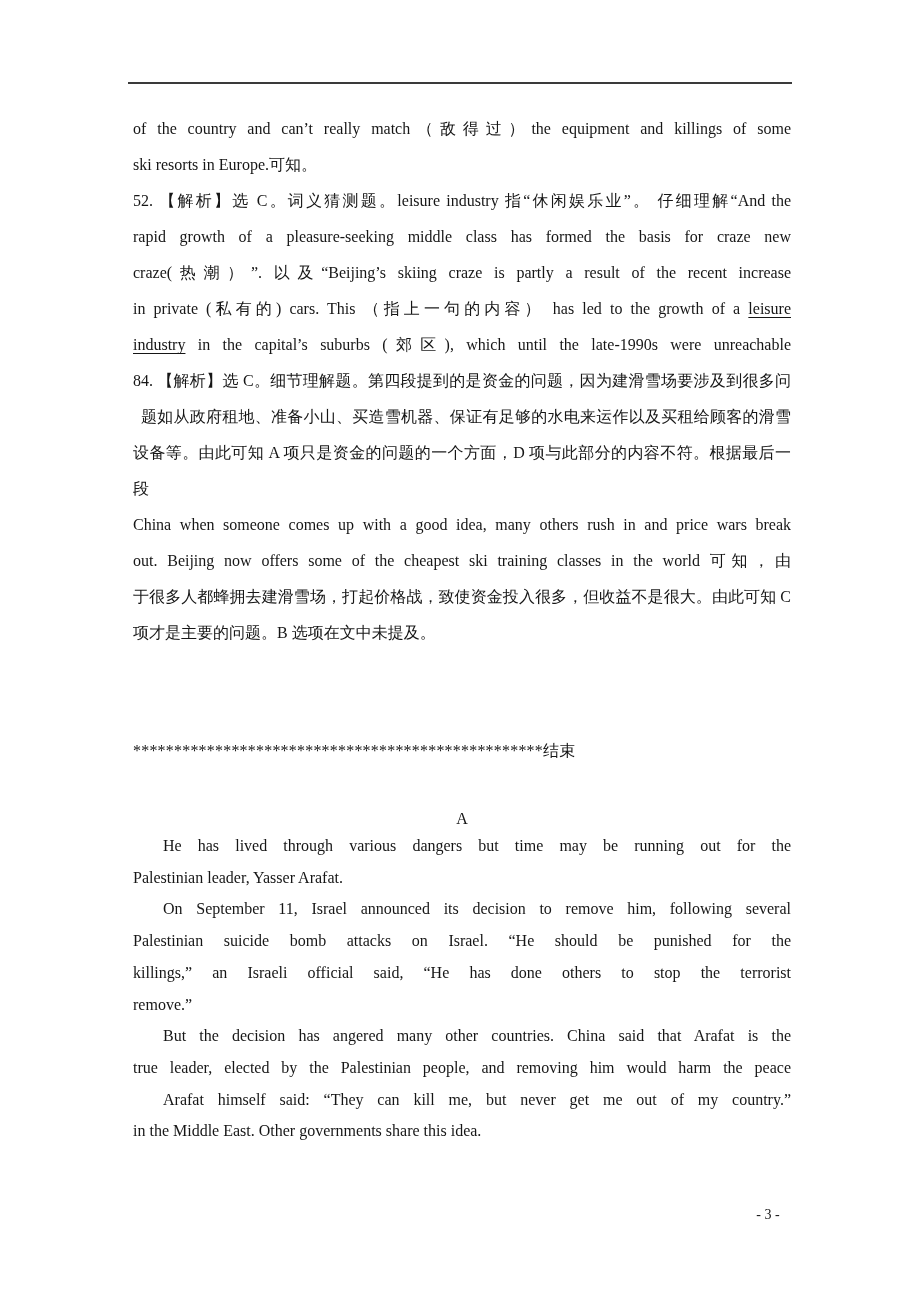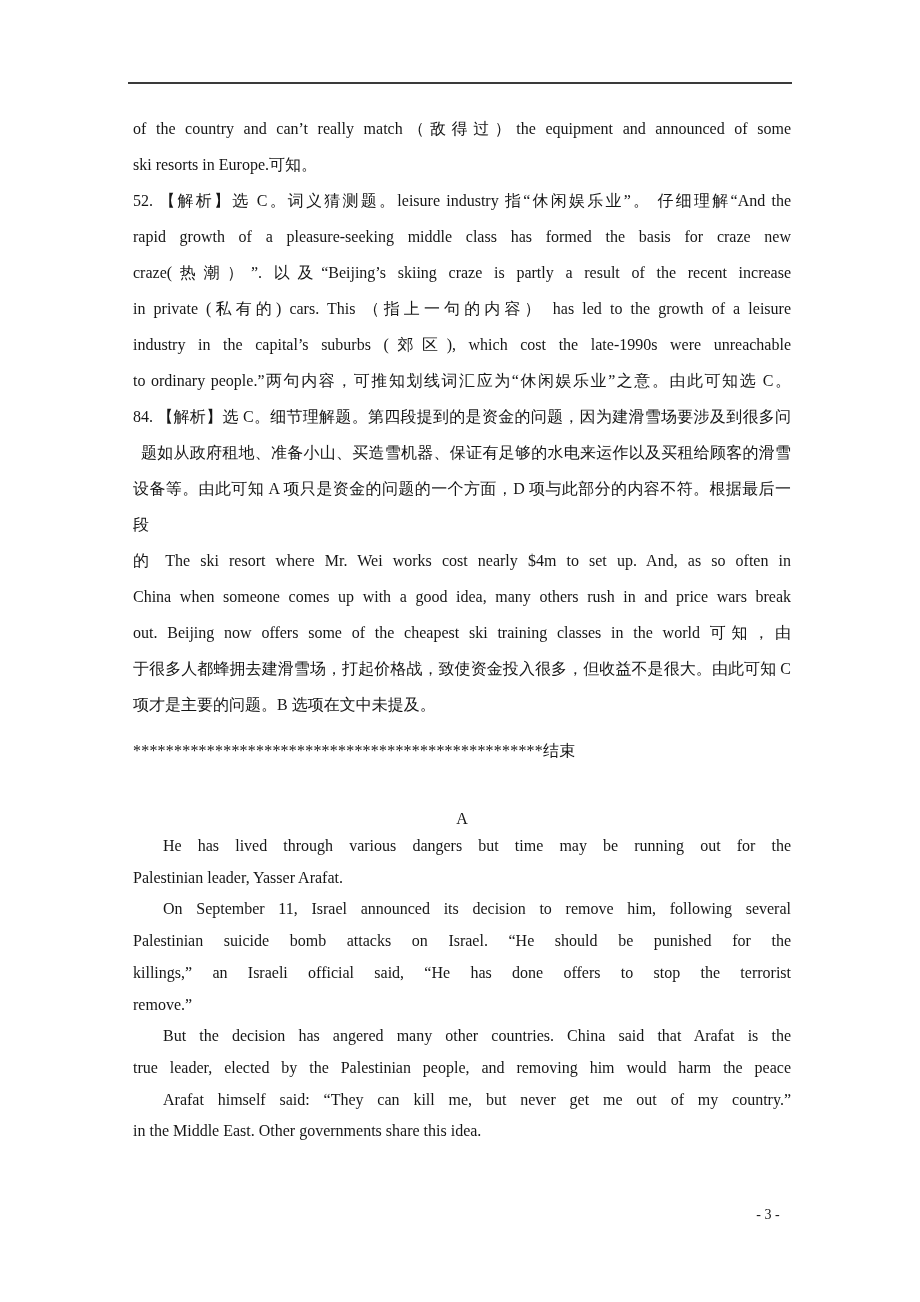--- a/index.html
+++ b/index.html
@@ -42,72 +42,70 @@
     text-justify: inter-word;
   }
   
   .jc {
     text-align: justify;
     text-align-last: justify;
     text-justify: inter-character;
     margin-left: 8px;
   }
   .ind { text-indent: 30px; }
-  .u { text-underline-offset: 3px; }
+  .u { text-decoration: underline; text-underline-offset: 3px; }
   .footer {
     position: absolute;
     left: 738px;
     top: 1205px;
     width: 60px;
     text-align: center;
     font-size: 14px;
     line-height: 20px;
   }
 </style>
 </head>
 <body>
 
 <div class="page">
 
   <div class="rule"></div>
 
   <div class="col sec1">
-    <div class="ln j">of the country and can’t really match（敌得过）the equipment and announced of some</div>
+    <div class="ln j">of the country and can’t really match（敌得过）the equipment and killings of some</div>
     <div class="ln">ski resorts in Europe.可知。</div>
 
     <div class="ln j">52. 【解析】选 C。词义猜测题。leisure industry 指“休闲娱乐业”。 仔细理解“And the</div>
     <div class="ln j">rapid growth of a pleasure-seeking middle class has formed the basis for craze new</div>
     <div class="ln j">craze(热潮）”. 以及“Beijing’s skiing craze is partly a result of the recent increase</div>
     <div class="ln j"><span>in private (私有的) cars. This （指上一句的内容） has led to the growth of a </span><span class="u">leisure</span></div>
-    <div class="ln j"><span class="u">industry</span><span> in the capital’s suburbs (郊区), which cost the late-1990s were unreachable</span></div>
-    <div class="ln j">to ordinary people.”两句内容，可推知划线词汇应为“休闲娱乐业”之意。由此可知选 C。</div>
+    <div class="ln j"><span class="u">industry</span><span> in the capital’s suburbs (郊区), which until the late-1990s were unreachable</span></div>
 
     <div class="ln j">84. 【解析】选 C。细节理解题。第四段提到的是资金的问题，因为建滑雪场要涉及到很多问</div>
     <div class="ln jc">题如从政府租地、准备小山、买造雪机器、保证有足够的水电来运作以及买租给顾客的滑雪</div>
     <div class="ln j">设备等。由此可知 A 项只是资金的问题的一个方面，D 项与此部分的内容不符。根据最后一段</div>
-    <div class="ln j">的 The ski resort where Mr. Wei works cost nearly $4m to set up. And, as so often in</div>
     <div class="ln j">China when someone comes up with a good idea, many others rush in and price wars break</div>
     <div class="ln j">out. Beijing now offers some of the cheapest ski training classes in the world 可知，由</div>
     <div class="ln j">于很多人都蜂拥去建滑雪场，打起价格战，致使资金投入很多，但收益不是很大。由此可知 C</div>
     <div class="ln">项才是主要的问题。B 选项在文中未提及。</div>
   </div>
 
   <div class="col sep">
     <div class="ln">**************************************************结束</div>
   </div>
 
   <div class="col hA">A</div>
 
   <div class="col sec2">
     <div class="ln j ind">He has lived through various dangers but time may be running out for the</div>
     <div class="ln">Palestinian leader, Yasser Arafat.</div>
 
     <div class="ln j ind">On September 11, Israel announced its decision to remove him, following several</div>
     <div class="ln j">Palestinian suicide bomb attacks on Israel. “He should be punished for the</div>
-    <div class="ln j">killings,” an Israeli official said, “He has done offers to stop the terrorist</div>
+    <div class="ln j">killings,” an Israeli official said, “He has done others to stop the terrorist</div>
     <div class="ln">remove.”</div>
 
     <div class="ln j ind">But the decision has angered many other countries. China said that Arafat is the</div>
     <div class="ln j">true leader, elected by the Palestinian people, and removing him would harm the peace</div>
     <div class="ln j ind">Arafat himself said: “They can kill me, but never get me out of my country.”</div>
 
     <div class="ln">in the Middle East. Other governments share this idea.</div>
   </div>
 
   <div class="footer">- 3 -</div>

